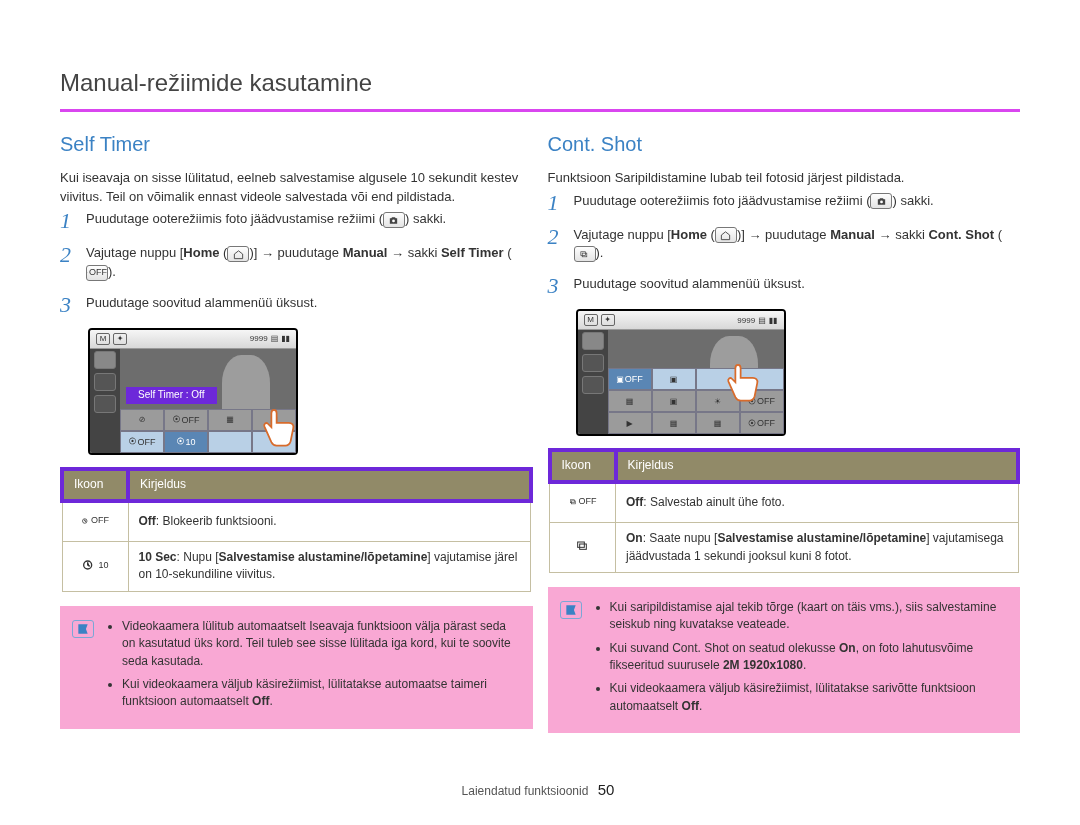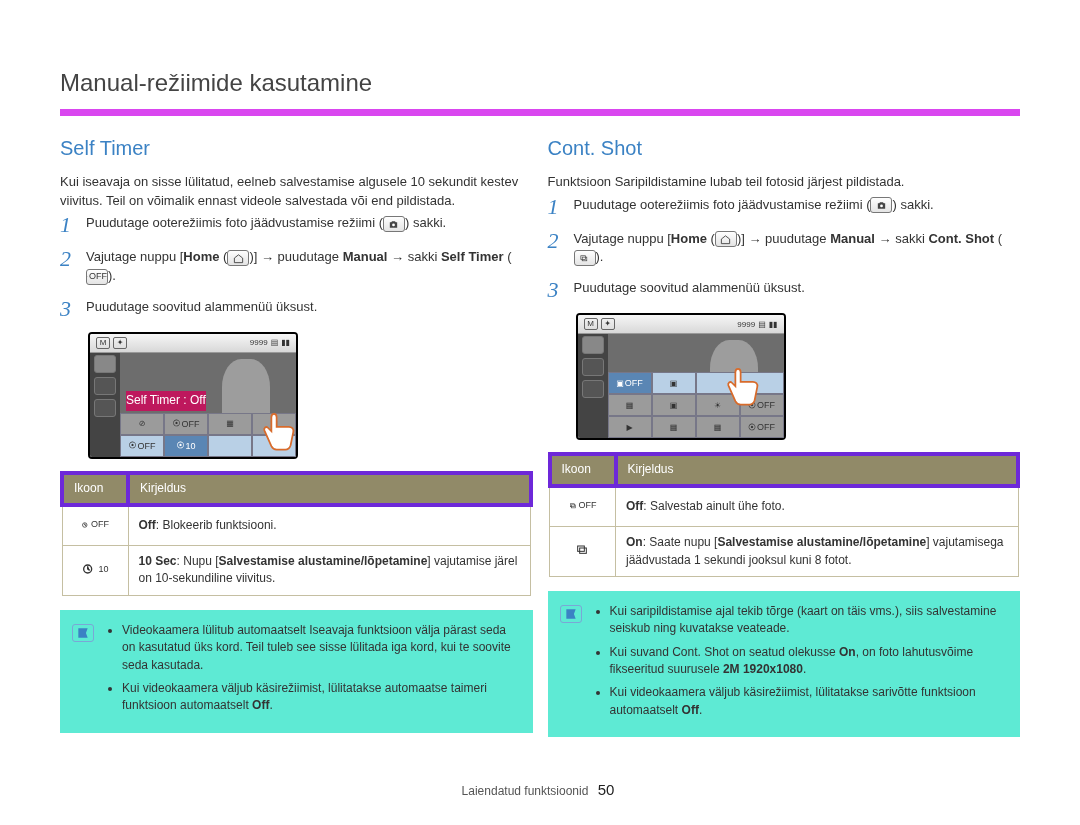--- a/index.html
+++ b/index.html
@@ -13,21 +13,21 @@
     font-size: 13px;
     line-height: 1.45;
   }
   .page {
     padding: 66px 60px 20px 60px;
   }
   .main-title {
     font-size: 24px;
     font-weight: normal;
     color: #444;
-    border-bottom: 7px solid #d946ef;
+    border-bottom: 3px solid #d946ef;
     padding-bottom: 8px;
     margin-bottom: 18px;
   }
   .columns {
     display: flex;
     gap: 15px;
   }
   .col { flex: 1; }
   .section-title {
     color: #3b82c4;
@@ -86,21 +86,21 @@
   }
   .screen-top .left { display:flex; gap:3px; }
   .screen-top .left span { display:inline-block; width:14px; height:12px; border:1px solid #666; border-radius:2px; font-size:8px; text-align:center; line-height:10px; }
   .screen-top .right { display:flex; gap:3px; align-items:center; font-size:8px;}
   .screen-body { display:flex; }
   .screen-side { width:30px; background:#444; display:flex; flex-direction:column;}
   .screen-side span{ display:block; width:22px; height:18px; margin:2px auto; border:1px solid #777; border-radius:3px; background:#555;}
   .screen-side span:first-child{ background:#888;}
   .screen-main{ flex:1; background:#6d6d6d; position:relative; height:104px;}
   .screen-main .silhouette{ position:absolute; right:26px; top:6px; width:48px; height:70px; background:#a9a9a9; border-radius:40% 40% 20% 20%; opacity:0.8;}
-  .screen-label{ position:absolute; left:6px; top:38px; background:#be185d; color:#fff; padding:1px 0; font-size:12px;}
+  .screen-label{ position:absolute; left:6px; top:38px; background:#6d28d9; color:#fff; padding:1px 12px; font-size:10px;}
   .screen-row { position:absolute; background:#b9d0e6; display:flex; left:0; right:0;}
   .screen-row.grey{ background:#9b9b9b;}
   .screen-row.r1{ bottom:22px; height:22px;}
   .screen-row.r2{ bottom:0; height:22px;}
   .screen-row span{ flex:1; border:1px solid #778; display:flex; align-items:center; justify-content:center; font-size:8px;}
   .hand{ position:absolute; right:-6px; bottom:-4px; width:56px; height:56px; }
   .hand svg { width:100%; height:100%; }
 
   
   table.iconDesc {
@@ -126,21 +126,21 @@
   .mini-icon {
     display:inline-flex; align-items:center; justify-content:center;
     width:28px; height:22px; font-size:10px;
   }
   .mini-icon svg { width:16px; height:16px; }
   .sub { font-size: 9px; margin-left:1px;}
 
   
   .note {
     display:flex;
-    background:#5eead4;
+    background:#f9a8d4;
     padding:12px 16px 12px 10px;
     gap:10px;
     font-size:12px;
   }
   .note-icon {
     width:26px; height:22px;
     display:flex; align-items:center; justify-content:center;
     flex-shrink:0;
   }
   .note-icon span{

